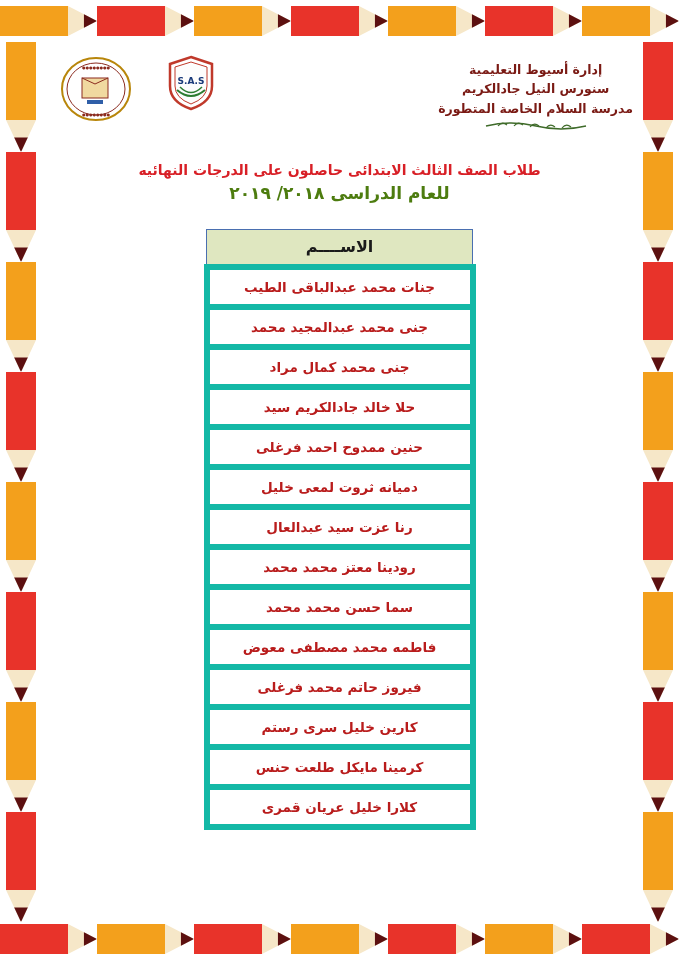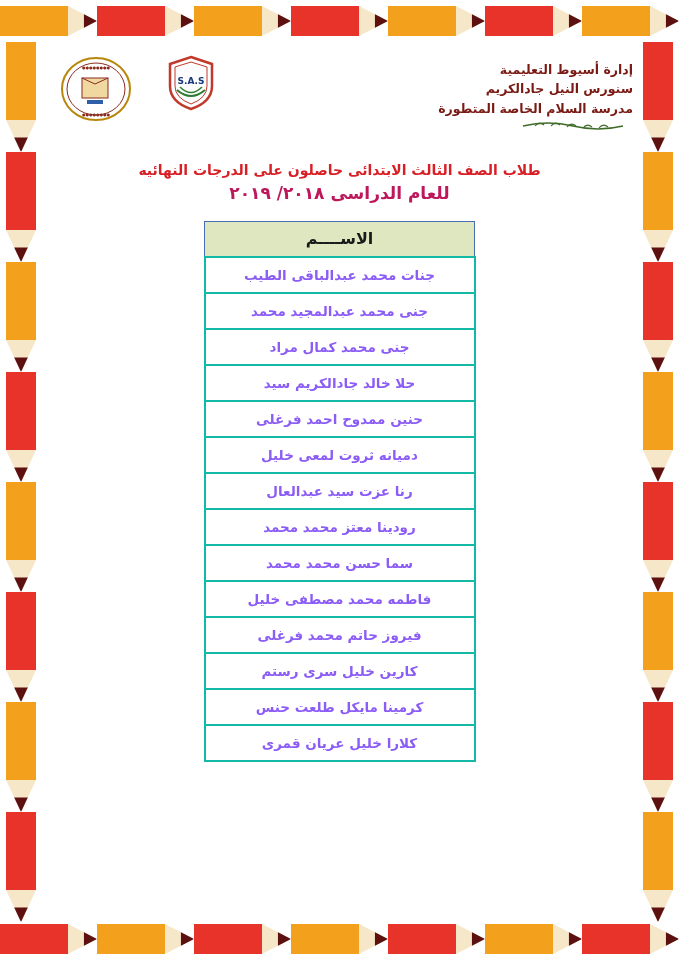--- a/index.html
+++ b/index.html
@@ -127,21 +127,21 @@
     left: 120px;
     width: 58px;
     height: 58px;
     text-align: right;
   }
 
   .admin-block {
     position: absolute;
     top: 18px;
     right: 4px;
-    text-align: right;
+    text-align: center;
     color: #7a1a14;
     font-weight: bold;
     font-size: 12.5px;
     line-height: 1.55;
     direction: rtl;
   }
   .admin-block .row-line {
     white-space: nowrap;
   }
   .leaf-deco {
@@ -156,53 +156,53 @@
     margin-top: 18px;
     direction: rtl;
   }
   .title-line1 {
     color: #d81f26;
     font-weight: bold;
     font-size: 14px;
     line-height: 1.5;
   }
   .title-line2 {
-    color: #be185d;
+    color: #4d7c0f;
     font-weight: bold;
     font-size: 17px;
     line-height: 1.5;
   }
 
   .table-wrap {
-    margin: 14px auto 0 auto;
+    margin: 22px auto 0 auto;
     width: 272px;
     direction: rtl;
   }
   table.names {
     width: 100%;
     border-collapse: collapse;
     table-layout: fixed;
   }
   table.names th {
     background: #dfe7c0;
     border: 1px solid #4a6fb0;
     color: #1a1a1a;
     font-size: 16px;
     font-weight: bold;
     height: 32px;
     text-align: center;
     letter-spacing: 1px;
   }
   table.names td {
-    border: 2px solid #14b8a6;
+    border: 6px solid #14b8a6;
     height: 30px;
     text-align: center;
     font-size: 13.5px;
     font-weight: bold;
-    color: #8b5cf6;
+    color: #b91c1c;
     background: #ffffff;
     padding: 2px 4px;
     white-space: nowrap;
   }
 </style>
 </head>
 <body>
 
 <div class="border-frame">
   <div class="pencil-strip strip-top">
@@ -445,21 +445,21 @@
           <tr>
             <td>رنا عزت سيد عبدالعال</td>
           </tr>
           <tr>
             <td>رودينا معتز محمد محمد</td>
           </tr>
           <tr>
             <td>سما حسن محمد محمد</td>
           </tr>
           <tr>
-            <td>فاطمه محمد مصطفى خليل</td>
+            <td>فاطمه محمد مصطفى معوض</td>
           </tr>
           <tr>
             <td>فيروز حاتم محمد فرغلى</td>
           </tr>
           <tr>
             <td>كارين خليل سرى رستم</td>
           </tr>
           <tr>
             <td>كرمينا مايكل طلعت حنس</td>
           </tr>

